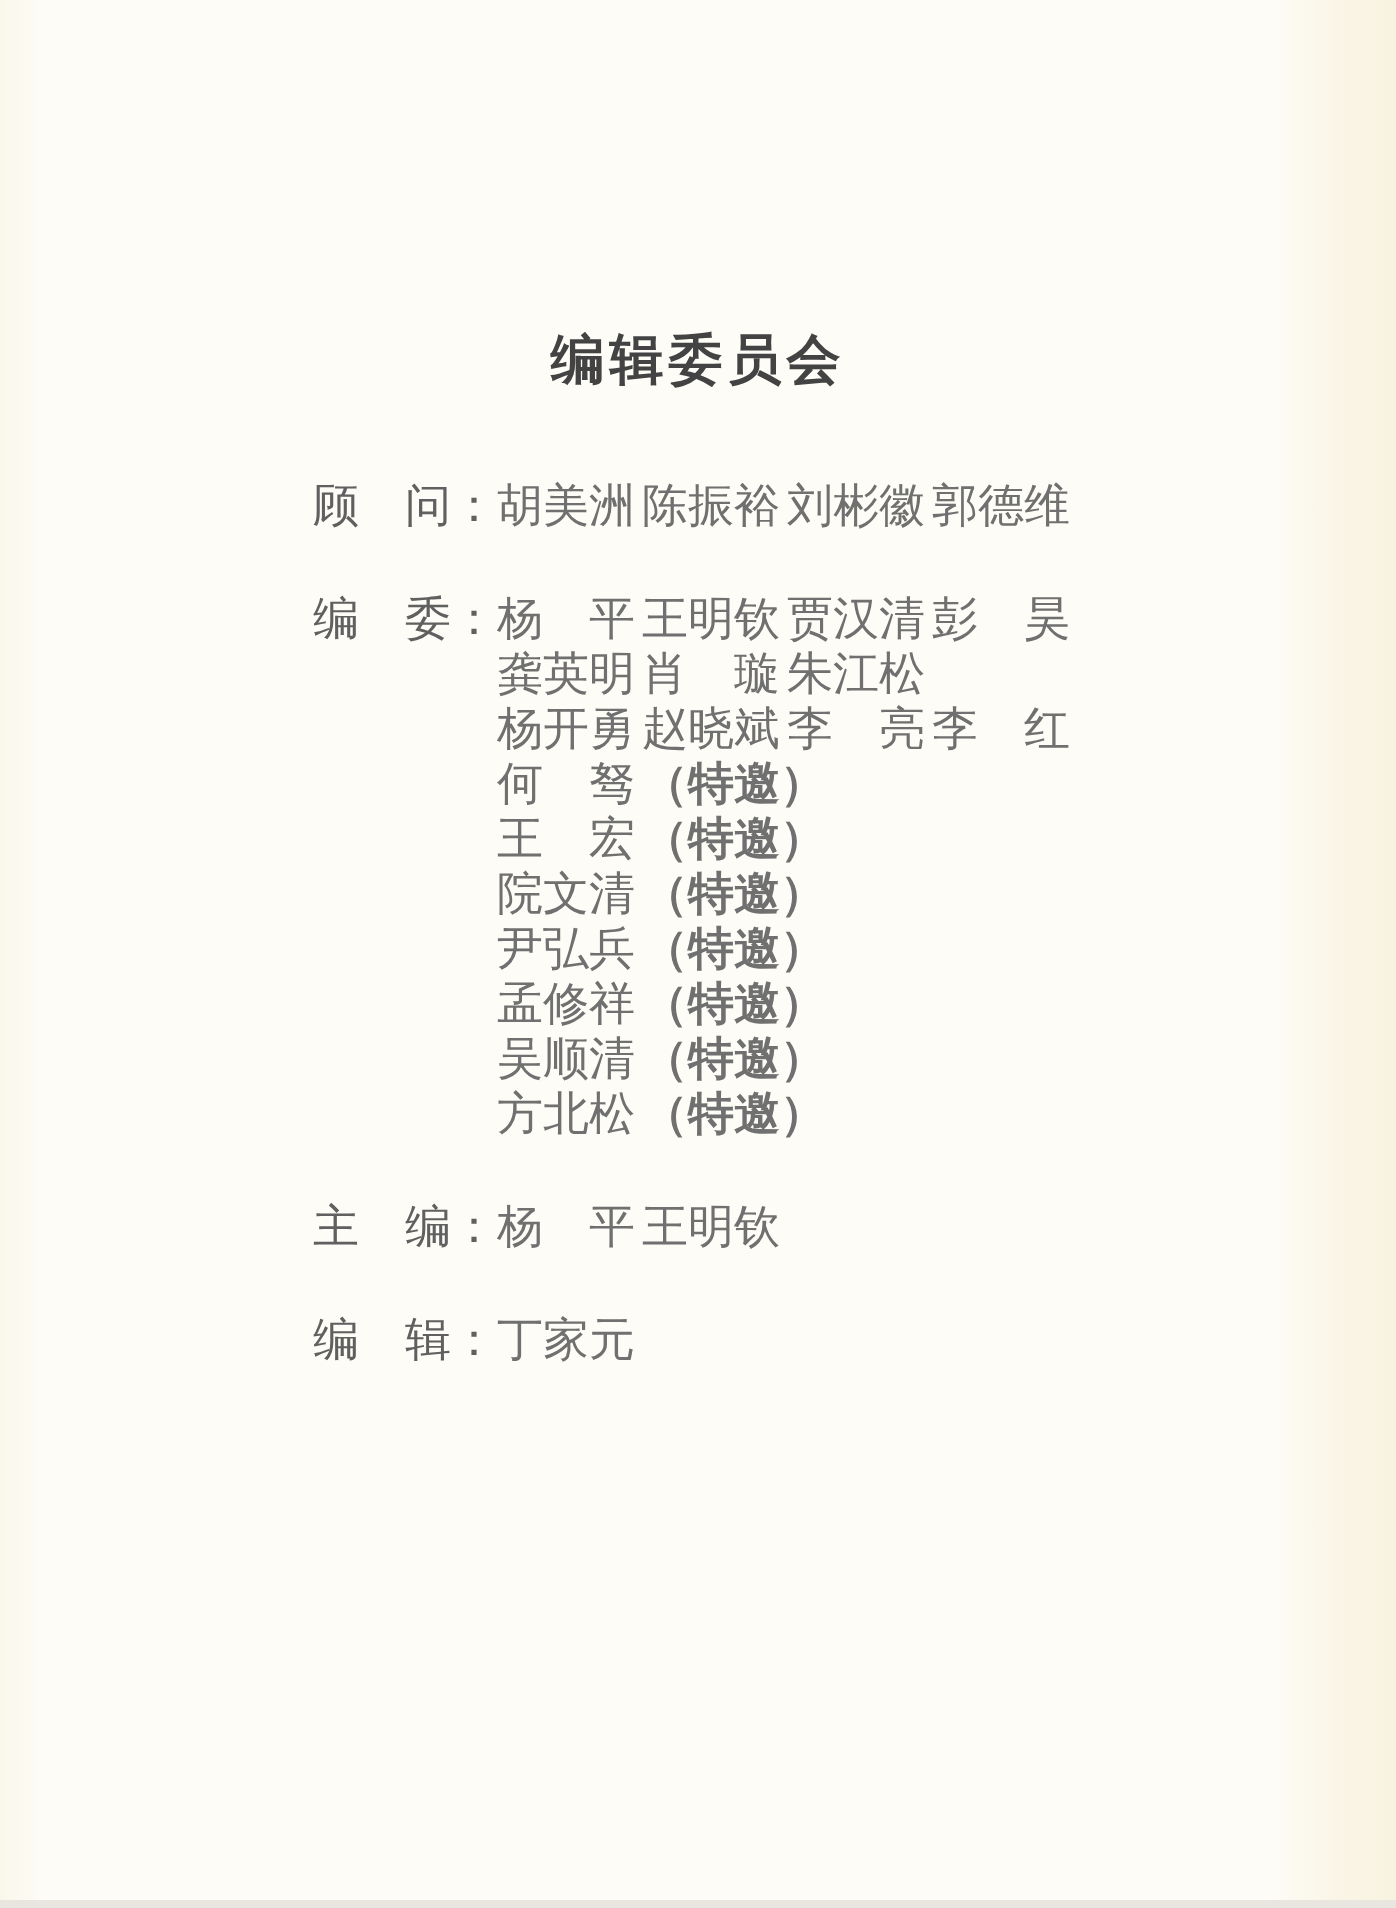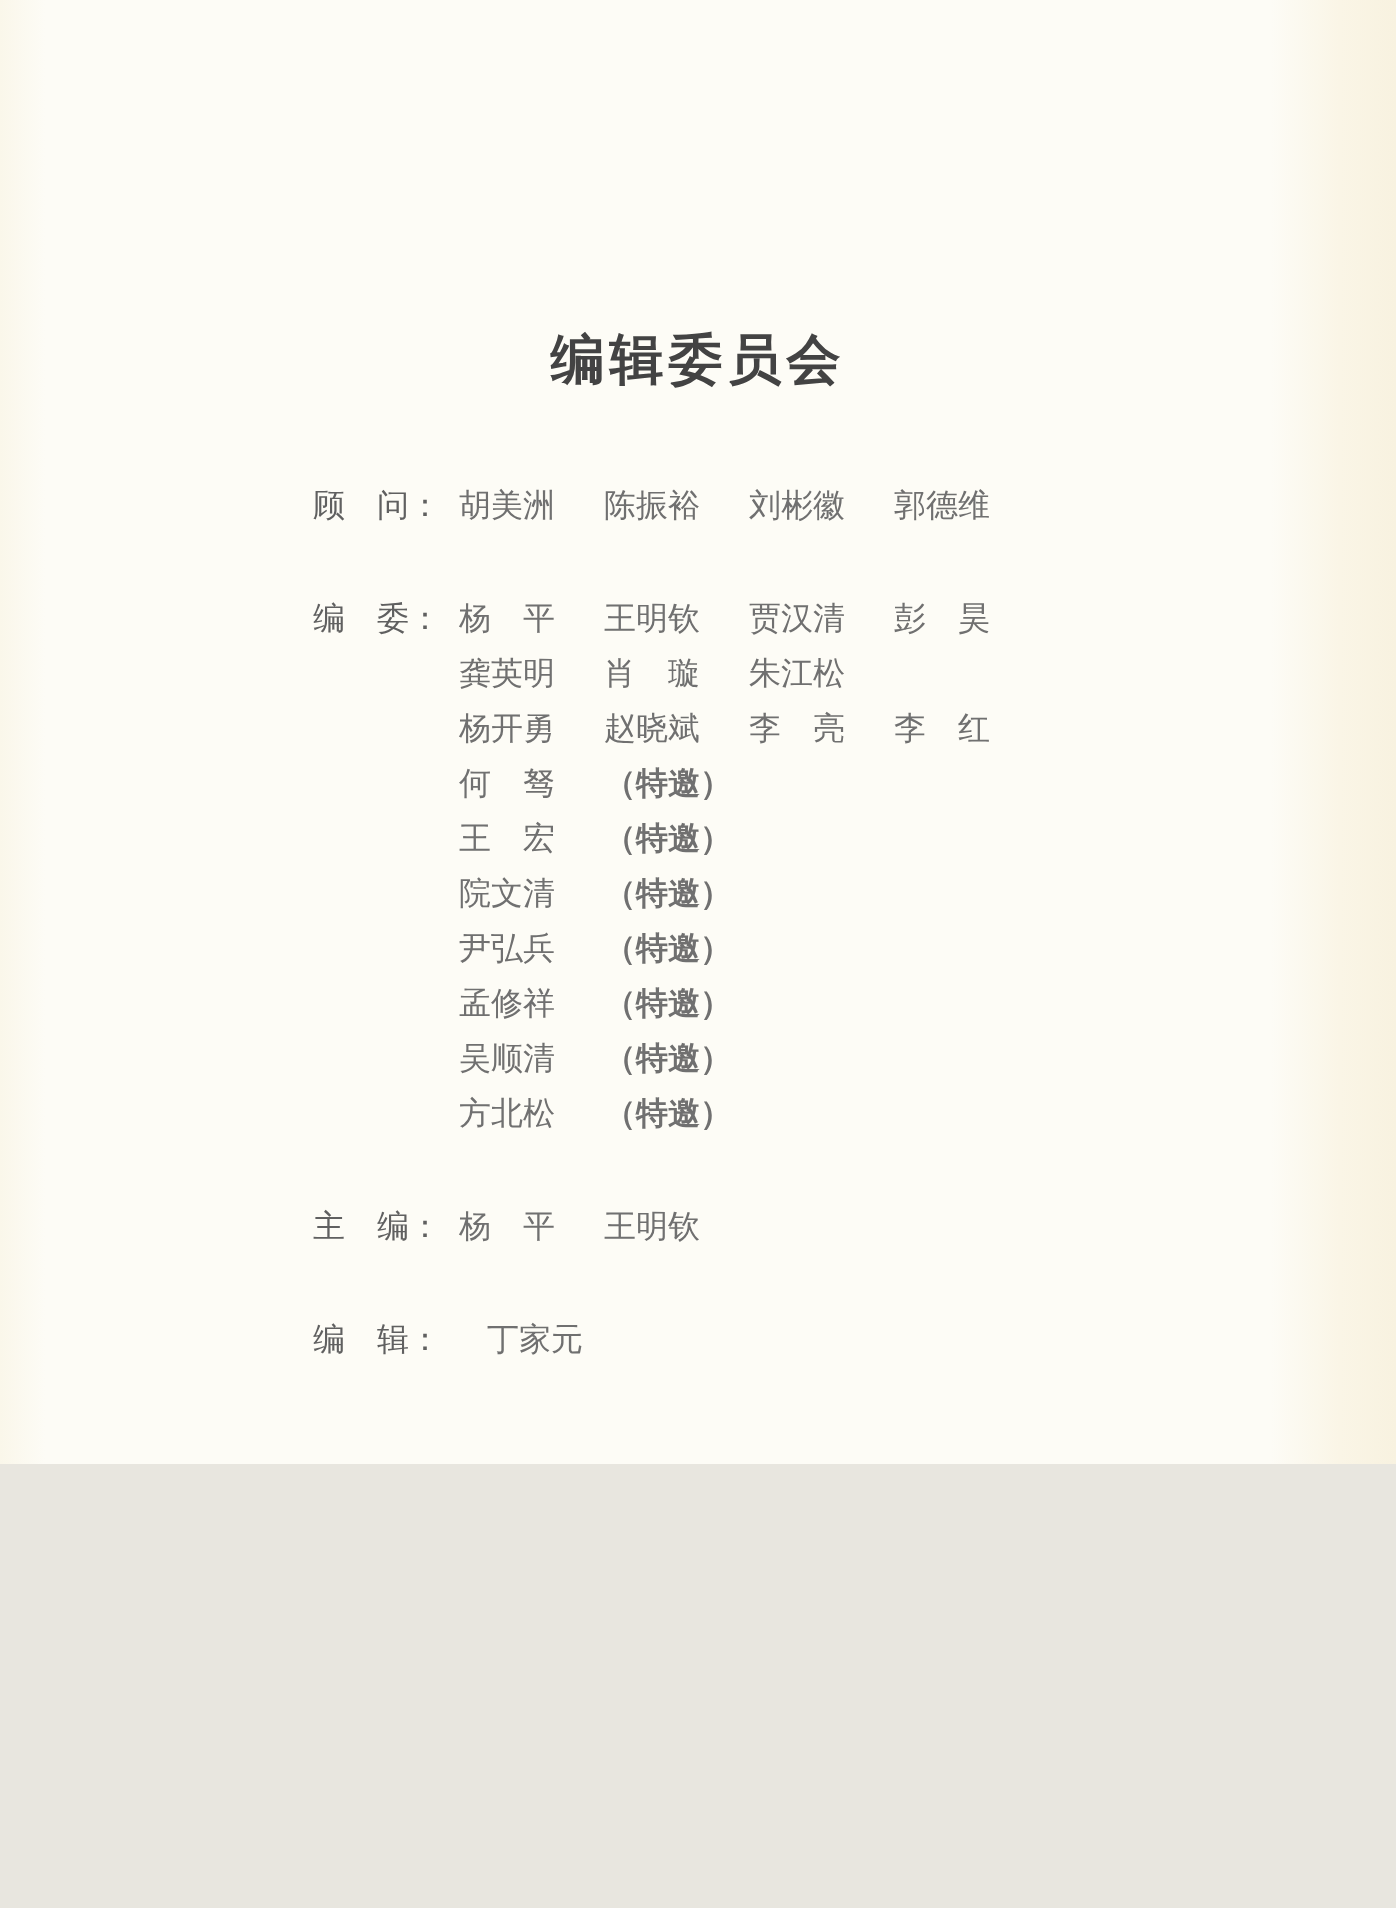--- a/index.html
+++ b/index.html
@@ -1,19 +1,19 @@
 <!DOCTYPE html>
 <html><head>
 <meta charset="utf-8">
 <style>
   html, body { margin: 0; padding: 0; background: #e8e6df; }
   .page {
     position: relative;
     width: 1396px;
-    height: 1464px;
+    height: 1900px;
     margin: 0 auto;
     overflow: hidden;
     background:
       linear-gradient(90deg,
         #faf7ea 0px, #fdfcf6 45px,
         #fdfcf6 1270px, #faf5e6 1340px, #f8f2e0 1396px);
     font-family: "Liberation Serif", "DejaVu Serif", serif;
     color: #6b6b6b;
   }
   .title {
@@ -22,28 +22,28 @@
     text-align: center;
     font-size: 54px;
     line-height: 64px;
     font-weight: bold;
     letter-spacing: 5px;
     color: #434343;
   }
   .content {
     margin-top: 86px;
     margin-left: 313px;
-    font-size: 32px;
+    font-size: 46px;
   }
   .section {
     display: flex;
     align-items: flex-start;
     margin-bottom: 58px;
   }
-  .section:last-child { margin-bottom: 16px; gap: 28px; }
+  .section:last-child { margin-bottom: 16px; }
   .label {
     flex: 0 0 146px;
     line-height: 55px;
     white-space: nowrap;
     color: #606060;
   }
   .row { display: flex; line-height: 55px; }
   .name {
     width: 109px;
     margin-right: 36px;

